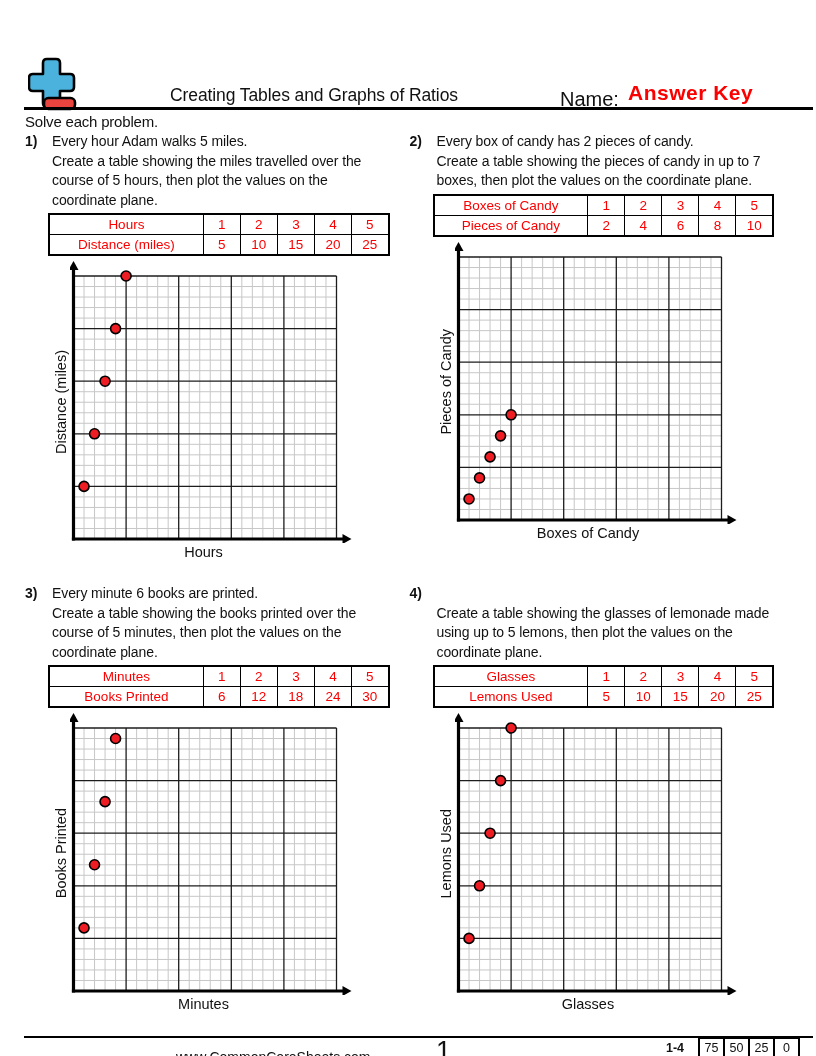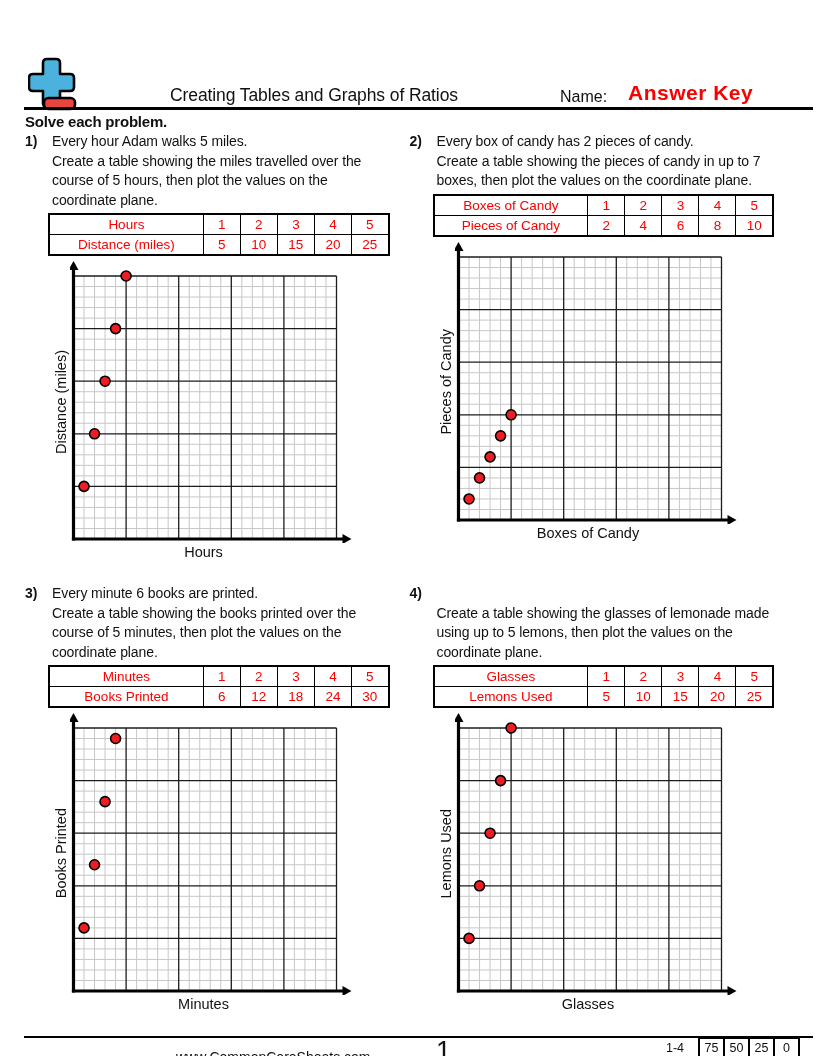--- a/index.html
+++ b/index.html
@@ -2,24 +2,24 @@
 <html><head>
 <meta charset="utf-8">
 <style>
   html,body{margin:0;padding:0;}
   body{width:816px;height:1056px;background:#fff;font-family:"Liberation Sans",sans-serif;color:#111;}
   .page{position:relative;width:816px;height:1056px;overflow:hidden;background:#fff;margin-top:41px;}
 
   
   .logo{position:absolute;left:28px;top:16px;}
   .title{position:absolute;left:170px;top:44px;font-size:17.5px;letter-spacing:-0.1px;}
-  .name-label{position:absolute;left:560px;top:47px;font-size:16px;}
+  .name-label{position:absolute;left:560px;top:47px;font-size:20px;}
   .answer-key{position:absolute;left:628px;top:40px;font-size:21px;font-weight:bold;letter-spacing:0.5px;}
   .header-line{position:absolute;left:24px;top:66px;width:789px;height:2.5px;background:#000;}
-  .instructions{position:absolute;left:25px;top:72px;font-size:15px;font-weight:bold;letter-spacing:-0.2px;}
+  .instructions{position:absolute;left:25px;top:72px;font-size:15px;font-weight:normal;letter-spacing:-0.2px;}
 
   
   .problems{position:absolute;top:91px;left:0;right:0;display:grid;
             grid-template-columns:1fr 1fr;column-gap:20px;row-gap:24px;
             padding:0 42px 0 25px;}
   .p-head{display:flex;font-size:14px;line-height:19.5px;letter-spacing:-0.1px;}
   .p-num{width:27px;flex:none;font-weight:bold;}
   .ratio-table{border-collapse:collapse;table-layout:fixed;margin:3px 0 0 23px;
                width:calc(100% - 23px);font-size:13.5px;border:2px solid #000;}
   .ratio-table td{border:1.5px solid #000;text-align:center;height:17px;padding:1px 0;overflow:hidden;}
@@ -35,21 +35,21 @@
   
   .footer{position:absolute;left:0;top:993px;width:816px;height:50px;}
   .footer-line{position:absolute;left:24px;top:2px;width:789px;height:2px;background:#000;}
   .brand-box{position:absolute;left:24px;top:1px;width:146px;height:39px;background:#000;
              display:flex;align-items:center;justify-content:center;}
   .brand-pill{background:#fff;border-radius:15px;width:134px;height:29px;
               display:flex;align-items:center;justify-content:center;
               font-size:18px;font-weight:bold;color:#000;}
   .website{position:absolute;left:176px;top:15px;font-size:14px;}
   .page-number{position:absolute;left:436px;top:2px;font-size:27px;font-weight:400;}
-  .range{position:absolute;left:666px;top:7px;font-size:12.5px;}
+  .range{position:absolute;left:666px;top:7px;font-size:12.5px;font-weight:bold;}
   .scores{position:absolute;left:698px;top:3px;border-collapse:collapse;font-size:12.5px;}
   .scores td{border:2px solid #000;width:23px;height:15px;text-align:center;padding:1px 0;}
 </style>
 </head>
 <body>
 
 <div class="page">
 
   <svg class="logo" width="50" height="54" viewBox="0 0 50 54">
     <path d="M19 2 h9 q4 0 4 4 v11 h10 q4 0 4 4 v9 q0 4 -4 4 h-10 v12 q0 4 -4 4 h-9 q-4 0 -4 -4 v-12 h-10 q-4 0 -4 -4 v-9 q0 -4 4 -4 h10 v-11 q0 -4 4 -4 z" stroke="#000" stroke-width="2.6" stroke-linejoin="round" fill="#4ab2dd"></path>

